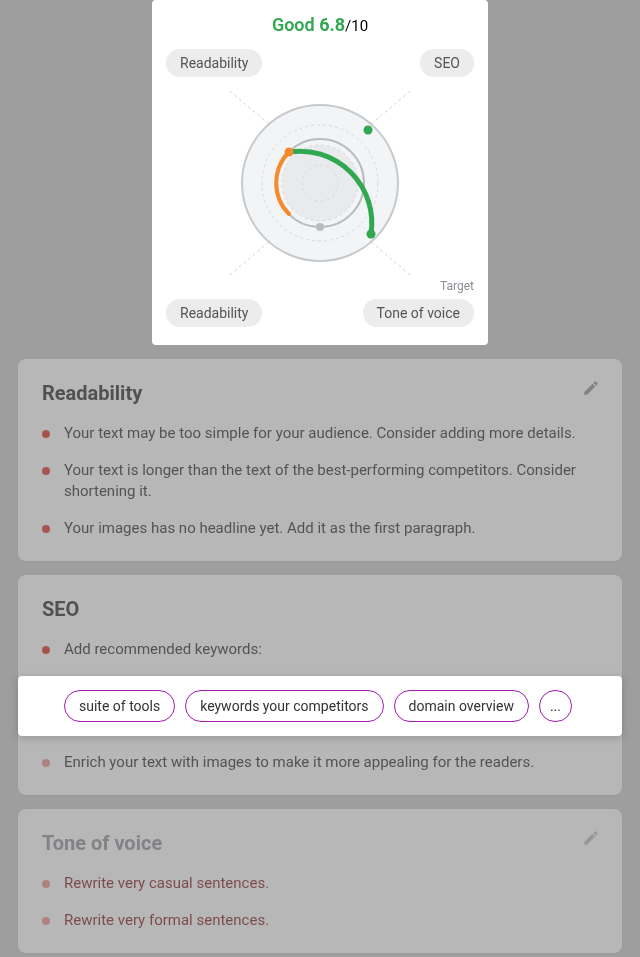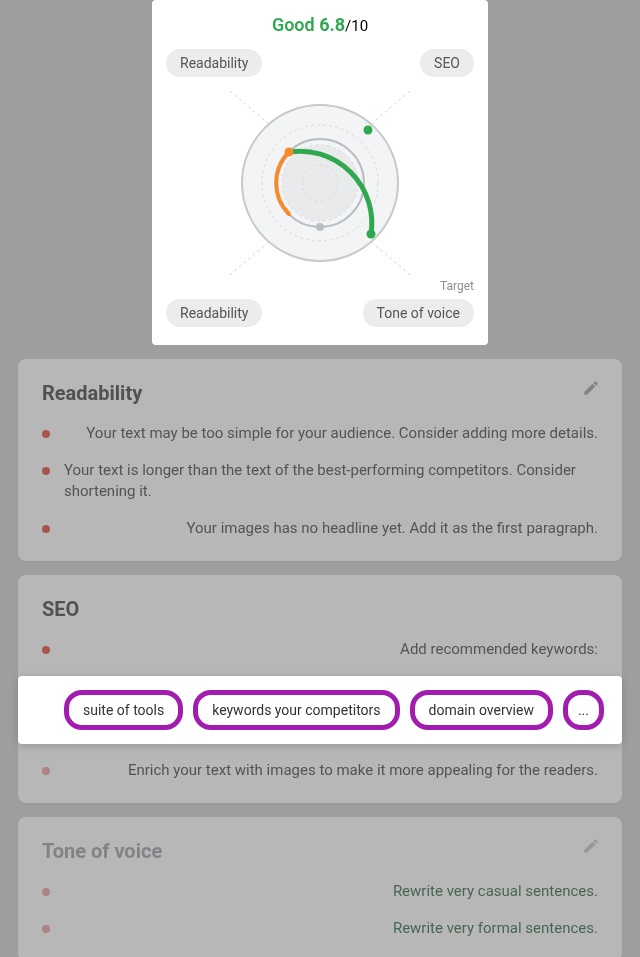--- a/index.html
+++ b/index.html
@@ -69,50 +69,50 @@
     font-weight: 700;
     color: #2b2b2b;
     margin-bottom: 18px;
   }
   .pencil {
     position: absolute;
     top: 20px; right: 22px;
     color: #8a8f95;
   }
 
-  .item { display:flex; align-items:flex-start; margin-bottom: 16px; font-size:15px; line-height:1.4; color:#2f2f2f;justify-content:space-between; }
+  .item { display:flex; align-items:flex-start; margin-bottom: 16px; font-size:15px; line-height:1.4; color:#2f2f2f; }
   .item:last-child { margin-bottom: 0; }
   .dot {
     flex: 0 0 8px; width:8px; height:8px; border-radius:50%;
     margin-top:7px; margin-right:14px;
   }
   .dot.red  { background:#d93025; }
   .dot.pink { background:#e98b8b; }
 
   .kw-strip {
     margin: 6px -24px 16px -24px;
     padding: 14px 16px;
     display:flex; gap:10px; align-items:center;
     border-radius: 4px;
     box-shadow: 0 2px 8px rgba(0,0,0,0.18);
   }
   .kw-strip .spacer { width: 20px; flex:0 0 20px; }
   .kw {
-    border:5px solid #a21caf;
+    border:1px solid #a21caf;
     background:#fff;
     border-radius: 18px;
     padding: 7px 14px;
     font-size: 14px;
     color:#333;
     white-space: nowrap;
   }
   .kw.more { padding: 7px 10px; }
 
   .faded h2 { color:#8a8f95; }
-  .faded .item { color:#14532d;gap:21px; }
+  .faded .item { color:#7f1d1d; }
 </style>
 </head>
 <body>
 
 <div class="page">
 
   <div class="score-card spot">
     <div class="score-line">
       <span class="score-good">Good</span>
       <span class="score-val"> </span><span class="score-val">6.8</span><span class="score-max">/10</span>

